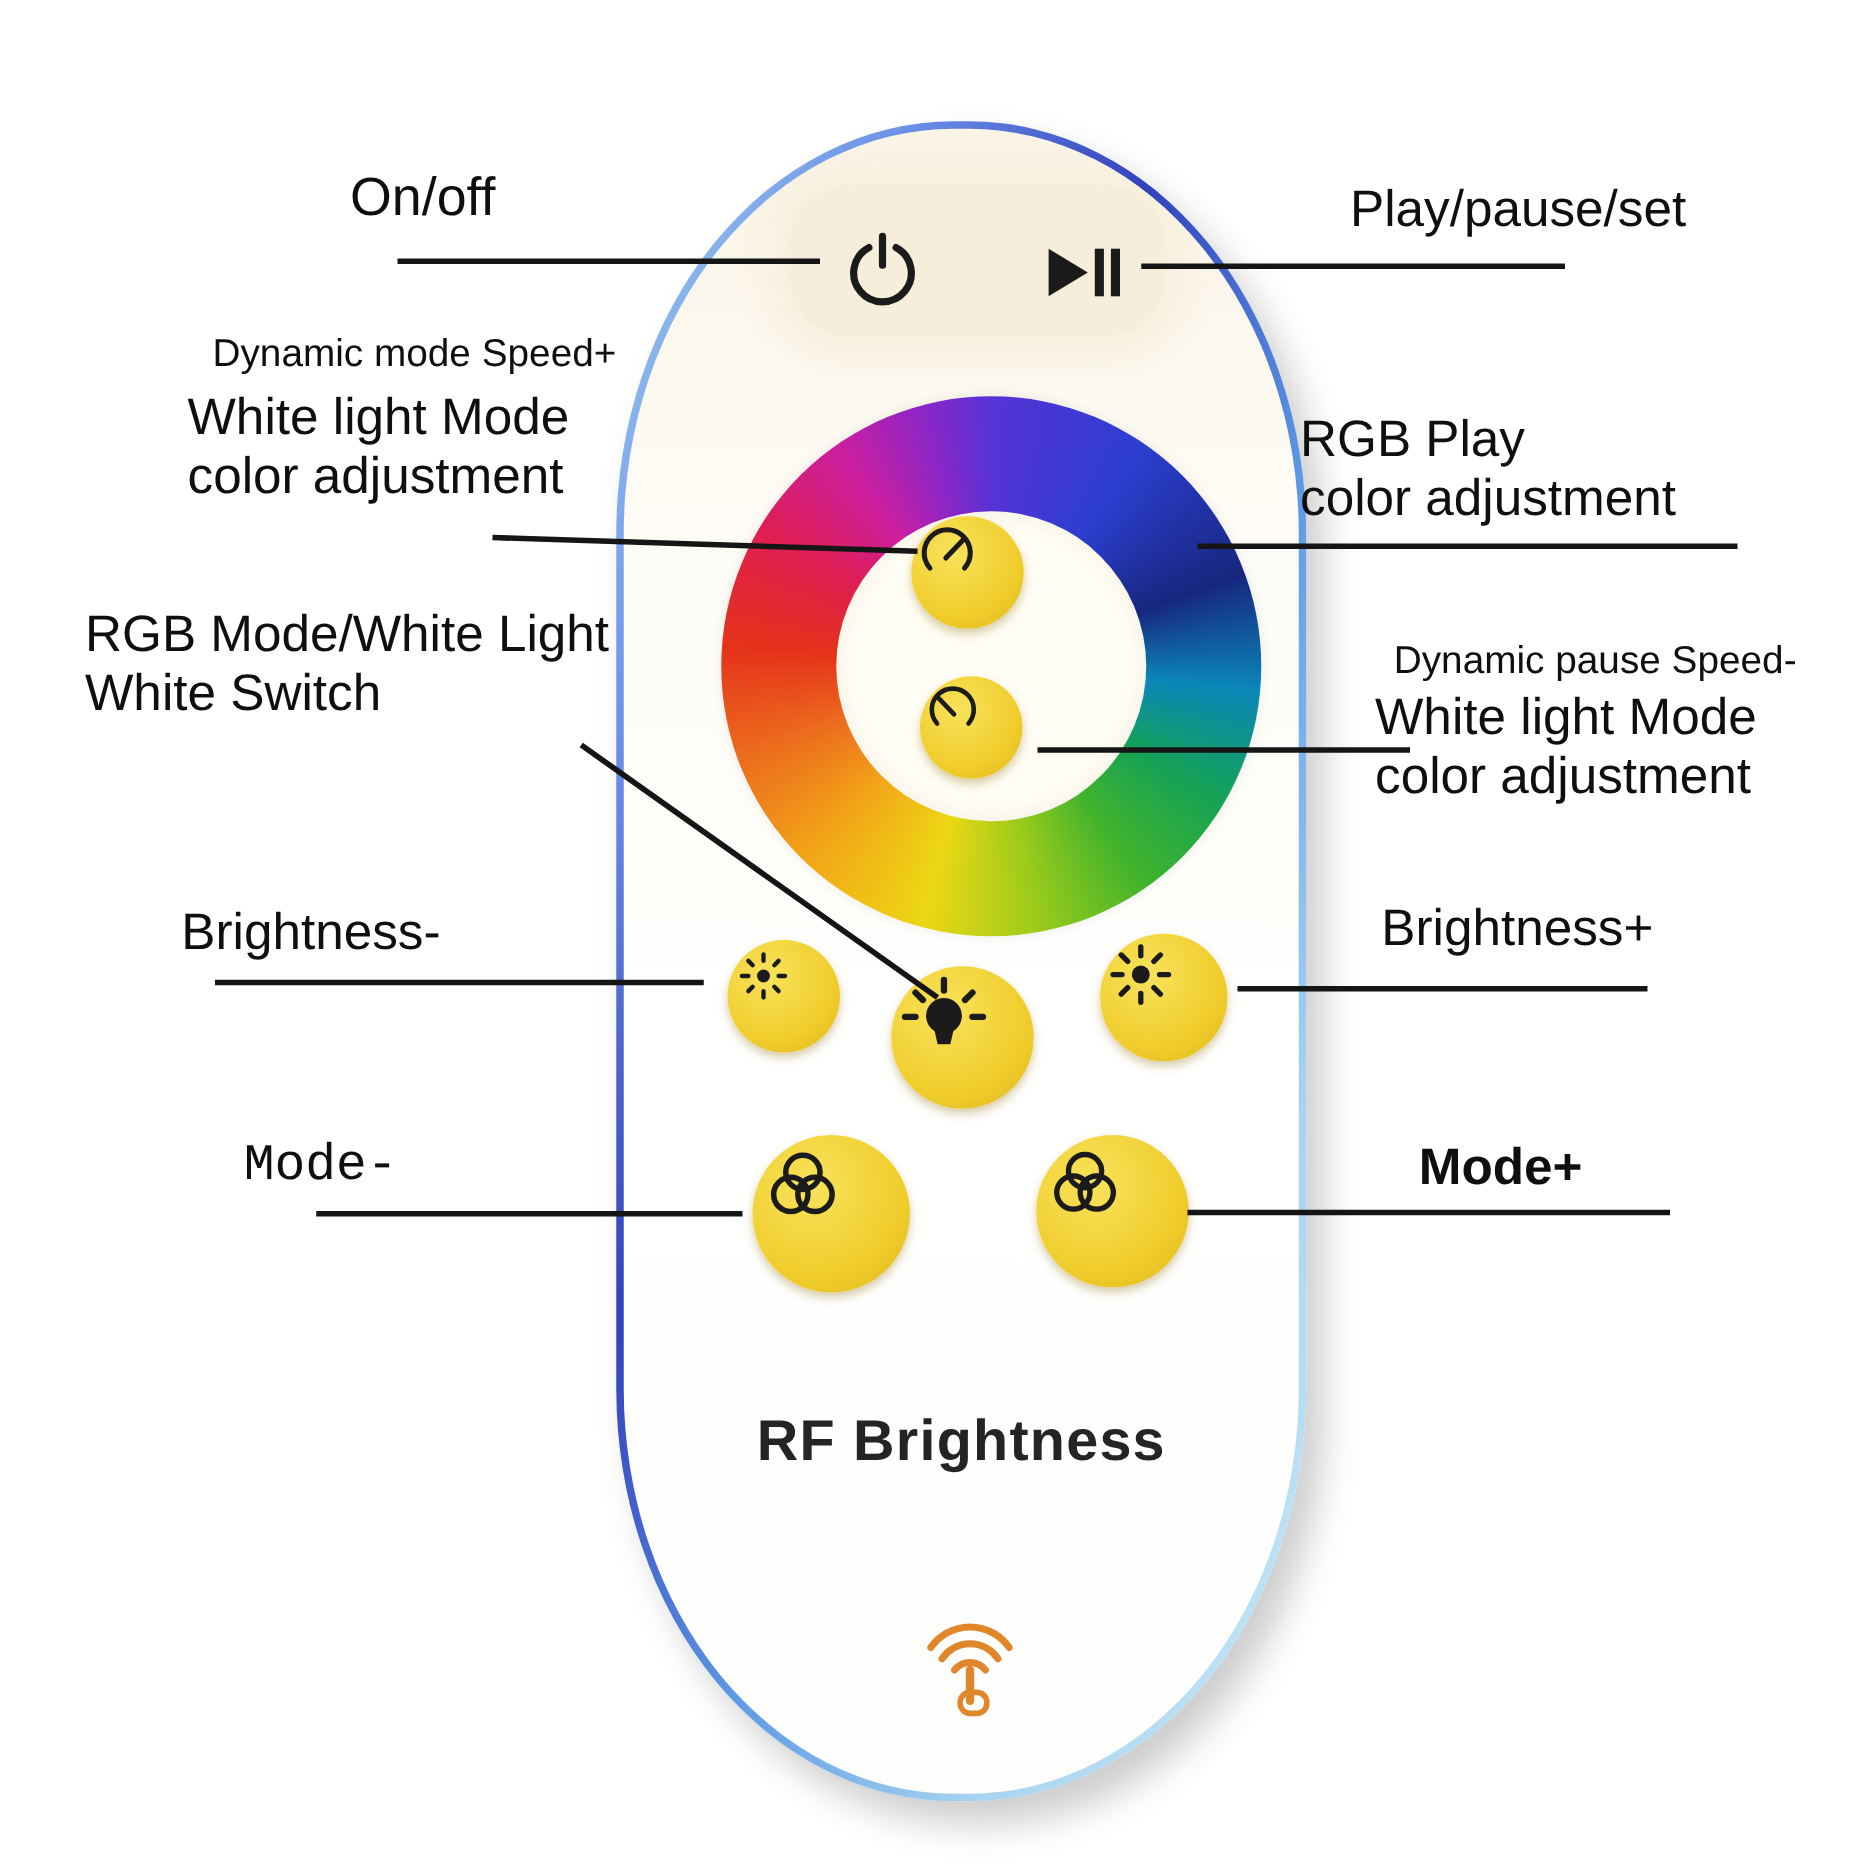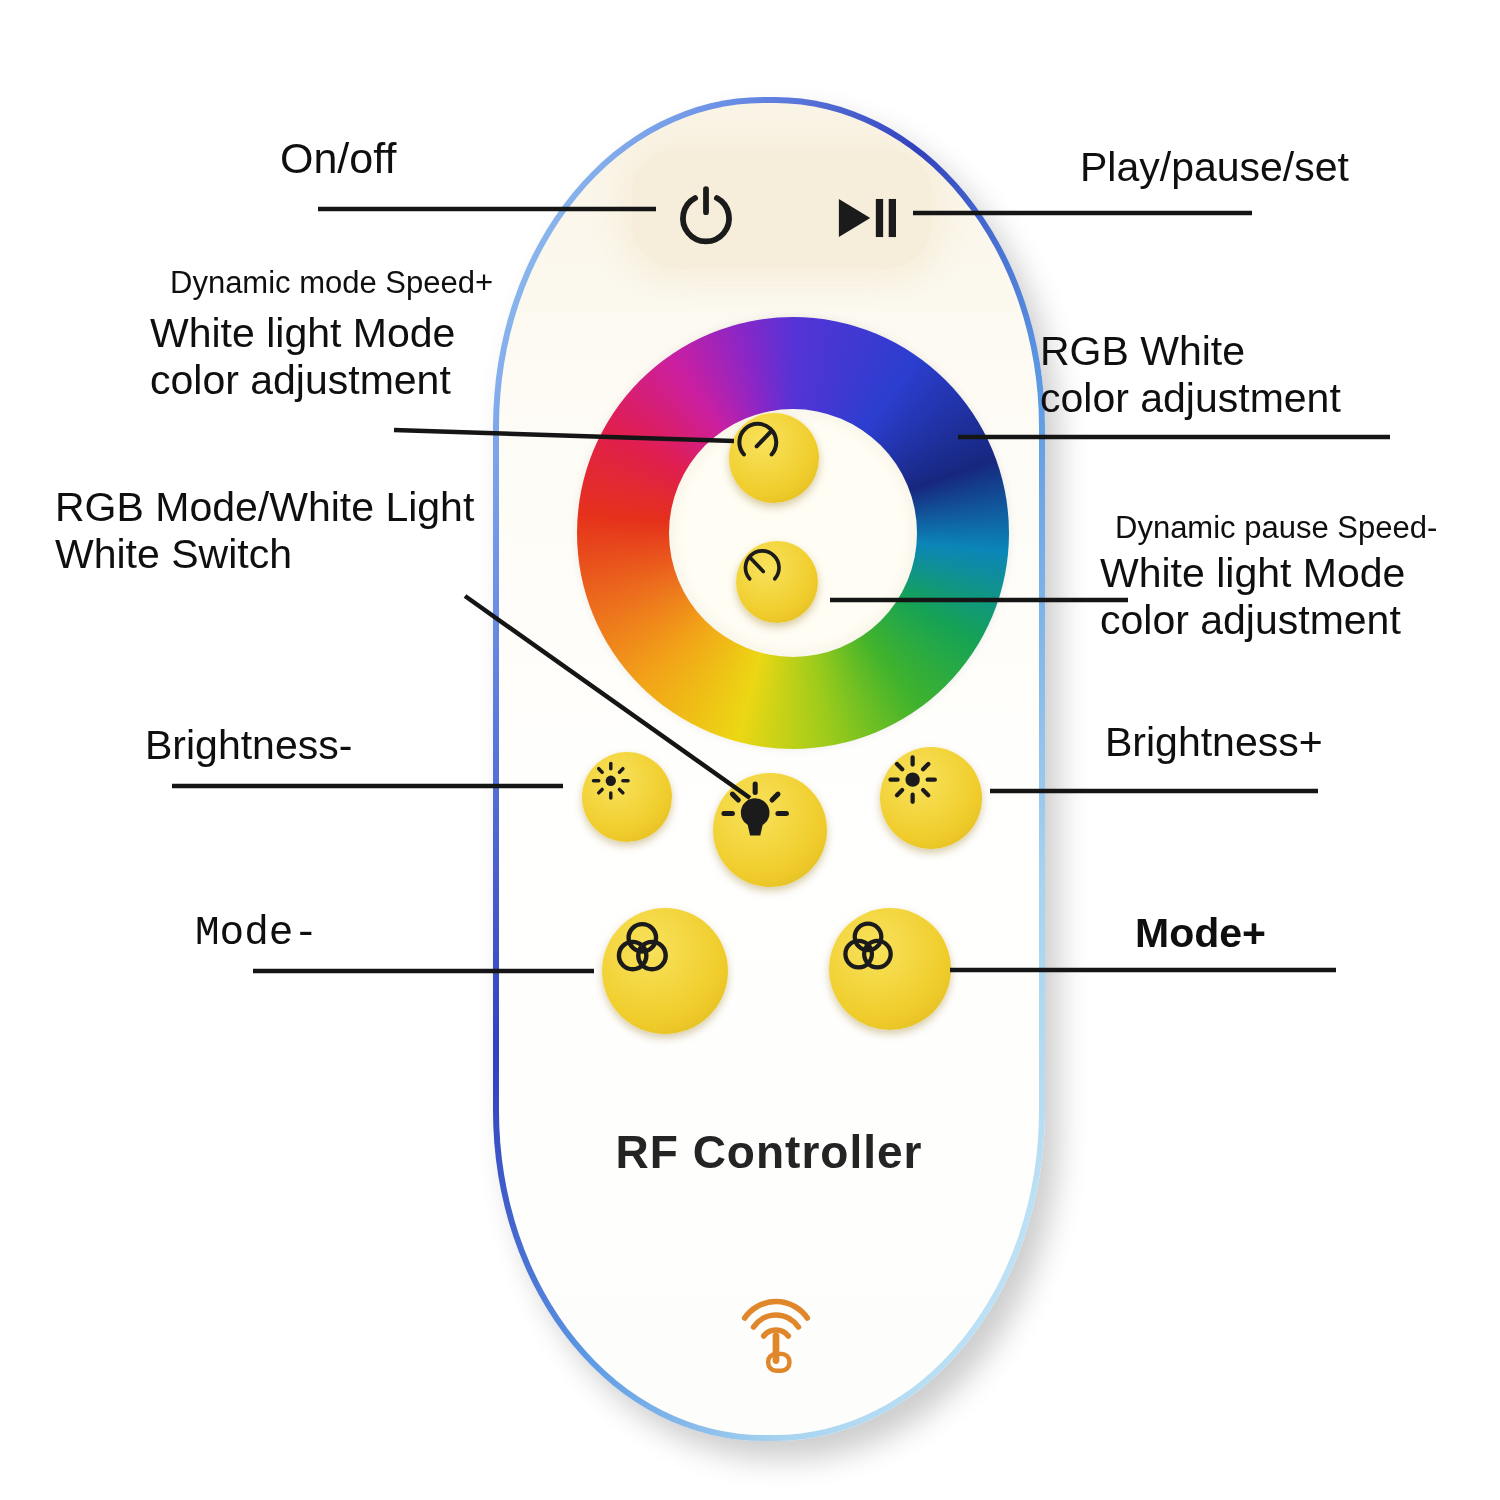--- a/index.html
+++ b/index.html
@@ -72,21 +72,21 @@
   .lines line{stroke:#151515;stroke-width:4.5px;}
 
   
   .lbl{position:absolute;text-align:left;font-size:41px;line-height:47px;font-weight:500;color:#0f0f0f;}
   .lbl.small{font-size:31px;line-height:30px;font-weight:400;}
   .lbl.on-off        {left:280px;top:135px;width:240px;font-size:43px;}
   .lbl.play-pause    {left:1080px;top:144px;width:370px;}
   .lbl.sp-plus-sub   {left:170px;top:268px;width:345px;}
   .lbl.sp-plus       {left:150px;top:310px;width:390px;}
   .lbl.rgb-mode      {left:1040px;top:328px;width:390px;}
-  .lbl.mode-switch   {left:55px;top:484px;width:450px;}
+  .lbl.mode-switch   {left:68px;top:484px;width:450px;}
   .lbl.sp-minus-sub  {left:1115px;top:513px;width:330px;}
   .lbl.sp-minus      {left:1100px;top:550px;width:395px;}
   .lbl.bri-minus-l   {left:145px;top:722px;width:280px;}
   .lbl.bri-plus-l    {left:1105px;top:719px;width:300px;}
   .lbl.mode-minus-l  {left:195px;top:910px;width:200px;font-family:Liberation Mono, monospace;}
   .lbl.mode-plus-l   {left:1135px;top:910px;width:215px;font-weight:bold;}
 </style>
 </head>
 <body>
 
@@ -202,21 +202,21 @@
       <div class="ybtn mode-plus">
         <span style="width:100%;height:100%;display:flex;">
           <svg viewBox="0 0 100 100" fill="none" stroke="#1b1b1b" stroke-width="5.5">
             <circle cx="50" cy="37" r="17"></circle>
             <circle cx="38" cy="59" r="17"></circle>
             <circle cx="62" cy="59" r="17"></circle>
           </svg>
         </span>
       </div>
 
-      <div class="brand">RF Controller</div>
+      <div class="brand">RF Brightness</div>
 
       <div class="touch">
         <svg viewBox="0 0 100 100" width="100%" height="100%" fill="none" stroke="#e0872b" stroke-linecap="round">
           <path d="M22 42 A34 34 0 0 1 78 42" stroke-width="5"></path>
           <path d="M30 50 A24 24 0 0 1 70 50" stroke-width="5"></path>
           <path d="M39 58 A14 14 0 0 1 61 58" stroke-width="5"></path>
           <line x1="50" y1="58" x2="50" y2="80" stroke-width="6"></line>
           <rect x="43" y="74" width="19" height="15" rx="7" stroke-width="4"></rect>
         </svg>
       </div>
@@ -241,21 +241,21 @@
 
   <div class="lbl play-pause">Play/pause/set</div>
 
   <div class="lbl small sp-plus-sub">Dynamic mode Speed+</div>
   <div class="lbl sp-plus">
     <div>White light Mode</div>
     <div>color adjustment</div>
   </div>
 
   <div class="lbl rgb-mode">
-    <div>RGB White</div>
+    <div>RGB Play</div>
     <div>color adjustment</div>
   </div>
 
   <div class="lbl mode-switch">
     <div>RGB Mode/White Light</div>
     <div>White Switch</div>
   </div>
 
   <div class="lbl small sp-minus-sub">Dynamic pause Speed-</div>
   <div class="lbl sp-minus">

